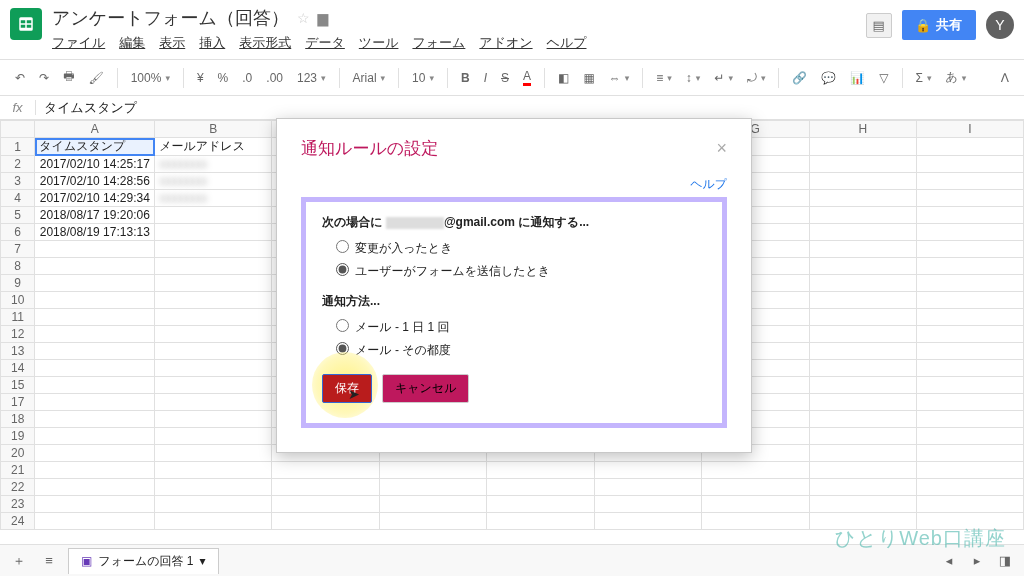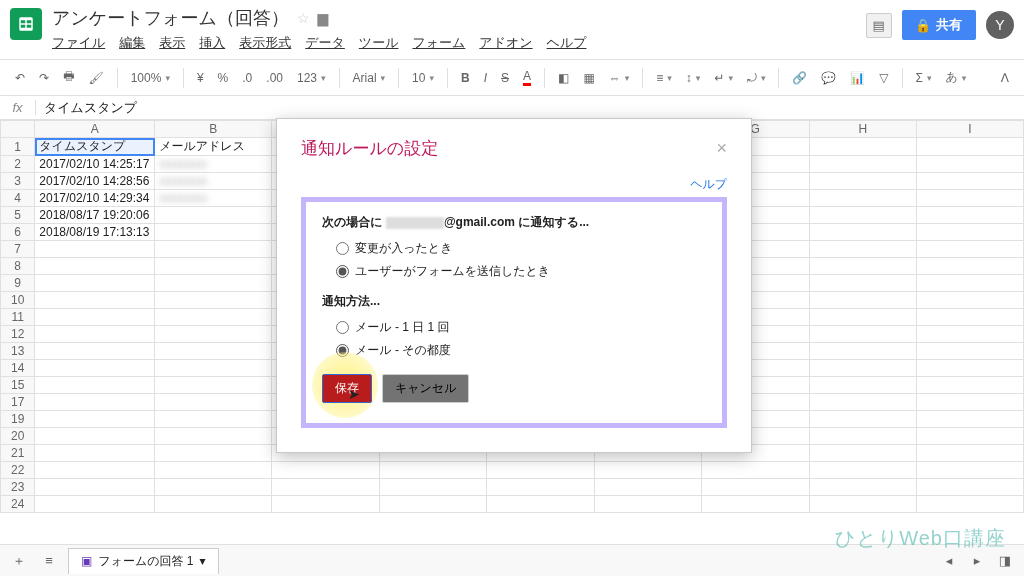--- a/index.html
+++ b/index.html
@@ -31,21 +31,21 @@
 .fxbar { display: flex; align-items: center; height: 24px; border-bottom: 1px solid #e0e0e0; font-size: 13px; }
 .fxbar .fx { width: 36px; text-align: center; color: #888; font-style: italic; border-right: 1px solid #e0e0e0; }
 .fxbar .cell-content { padding-left: 8px; }
 
 
 .grid-wrap { position: relative; height: 420px; overflow: hidden; }
 table.grid { border-collapse: collapse; table-layout: fixed; }
 table.grid th, table.grid td { border: 1px solid #e0e0e0; font-size: 12px; height: 17px; text-align: left; padding: 0 4px; overflow: hidden; white-space: nowrap; }
 table.grid th { background: #f8f8f8; color: #666; font-weight: normal; text-align: center; }
 table.grid th.rowhdr { width: 36px; }
-table.grid td.colA { width: 120px; text-align: left; }
+table.grid td.colA { width: 120px; text-align: center; }
 table.grid td.colB { width: 120px; }
 table.grid td.colRest { width: 120px; }
 table.grid .selected { outline: 2px solid #4285f4; outline-offset: -2px; background: #eaf2fe; }
 .blur { color: transparent; text-shadow: 0 0 6px #aaa; }
 
 
 .sheet-bar { position: absolute; bottom: 0; left: 0; right: 0; height: 32px; border-top: 1px solid #e0e0e0; display: flex; align-items: center; gap: 8px; padding: 0 8px; background: #f8f8f8; }
 .sheet-bar .sbtn { width: 22px; text-align: center; color: #666; }
 .sheet-tab { background: #fff; border: 1px solid #ccc; border-bottom: none; padding: 4px 12px; font-size: 12px; display: flex; align-items: center; gap: 6px; }
 .sheet-tab .icon { color: #673ab7; }
@@ -55,27 +55,27 @@
 .modal-backdrop { position: absolute; inset: 0; }
 .modal { position: absolute; left: 276px; top: 118px; width: 476px; background: #fff; border: 1px solid #c8c8c8; box-shadow: 0 4px 16px rgba(0,0,0,.25); }
 .modal .m-head { padding: 18px 24px 8px; display: flex; align-items: center; }
 .modal .m-title { font-size: 17px; color: #be185d; }
 .modal .m-close { margin-left: auto; color: #aaa; font-size: 18px; cursor: default; }
 .modal .m-body { padding: 8px 24px 24px; font-size: 12px; }
 .help-link { text-align: right; color: #1a73e8; margin-bottom: 4px; }
 .rule-box { border: 5px solid #c4b5fd; padding: 12px 16px 20px; }
 .rule-section { margin-bottom: 10px; }
 .rule-heading { font-weight: bold; margin-bottom: 6px; }
-.rule-opt { display: flex; align-items: center; gap: 6px; padding: 3px 0 3px 14px; }
+.rule-opt { display: flex; align-items: flex-start; gap: 6px; padding: 3px 0 3px 14px; }
 .rule-opt input { accent-color: #555; }
 .email-blur { display:inline-block; width:58px; height:12px; background:#ddd; filter: blur(1px); vertical-align:middle; }
 .btn-row { margin-top: 12px; display: flex; gap: 10px; align-items: center; position: relative; }
 .highlight-circle { position: absolute; left: -10px; top: -22px; width: 66px; height: 66px; border-radius: 50%; background: radial-gradient(circle, rgba(255,241,118,.9) 0%, rgba(255,241,118,.5) 60%, rgba(255,241,118,0) 100%); z-index: 0; }
 .btn-save { position: relative; z-index: 1; background: #b91c1c; color: #fff; border: 1px solid #3367d6; padding: 5px 12px; font-size: 12px; border-radius: 2px; }
-.btn-cancel { position: relative; z-index: 1; background: #737373; border: 1px solid #ccc; padding: 5px 12px; font-size: 12px; border-radius: 2px; }
+.btn-cancel { position: relative; z-index: 1; background: #be185d; border: 1px solid #ccc; padding: 5px 12px; font-size: 12px; border-radius: 2px; }
 .cursor { position: absolute; left: 26px; top: 12px; z-index: 2; font-size: 14px; }
 
 
 .watermark { position: absolute; right: 18px; bottom: 24px; font-size: 20px; color: #4db6ac; opacity: .6; letter-spacing: 1px; }
 </style>
 </head>
 <body>
 
 <div class="header">
   <div class="logo">
@@ -359,20 +359,32 @@
           <td class="colRest"></td>
           <td class="colRest"></td>
           <td class="colRest"></td>
           <td class="colRest"></td>
           <td class="colRest"></td>
           <td class="colRest"></td>
           <td class="colRest"></td>
         </tr>
         <tr>
           <th class="rowhdr">17</th>
+          <td class="colA" style=""></td>
+          <td class="colB "></td>
+          <td class="colRest"></td>
+          <td class="colRest"></td>
+          <td class="colRest"></td>
+          <td class="colRest"></td>
+          <td class="colRest"></td>
+          <td class="colRest"></td>
+          <td class="colRest"></td>
+        </tr>
+        <tr>
+          <th class="rowhdr">18</th>
           <td class="colA" style=""></td>
           <td class="colB "></td>
           <td class="colRest"></td>
           <td class="colRest"></td>
           <td class="colRest"></td>
           <td class="colRest"></td>
           <td class="colRest"></td>
           <td class="colRest"></td>
           <td class="colRest"></td>
         </tr>

